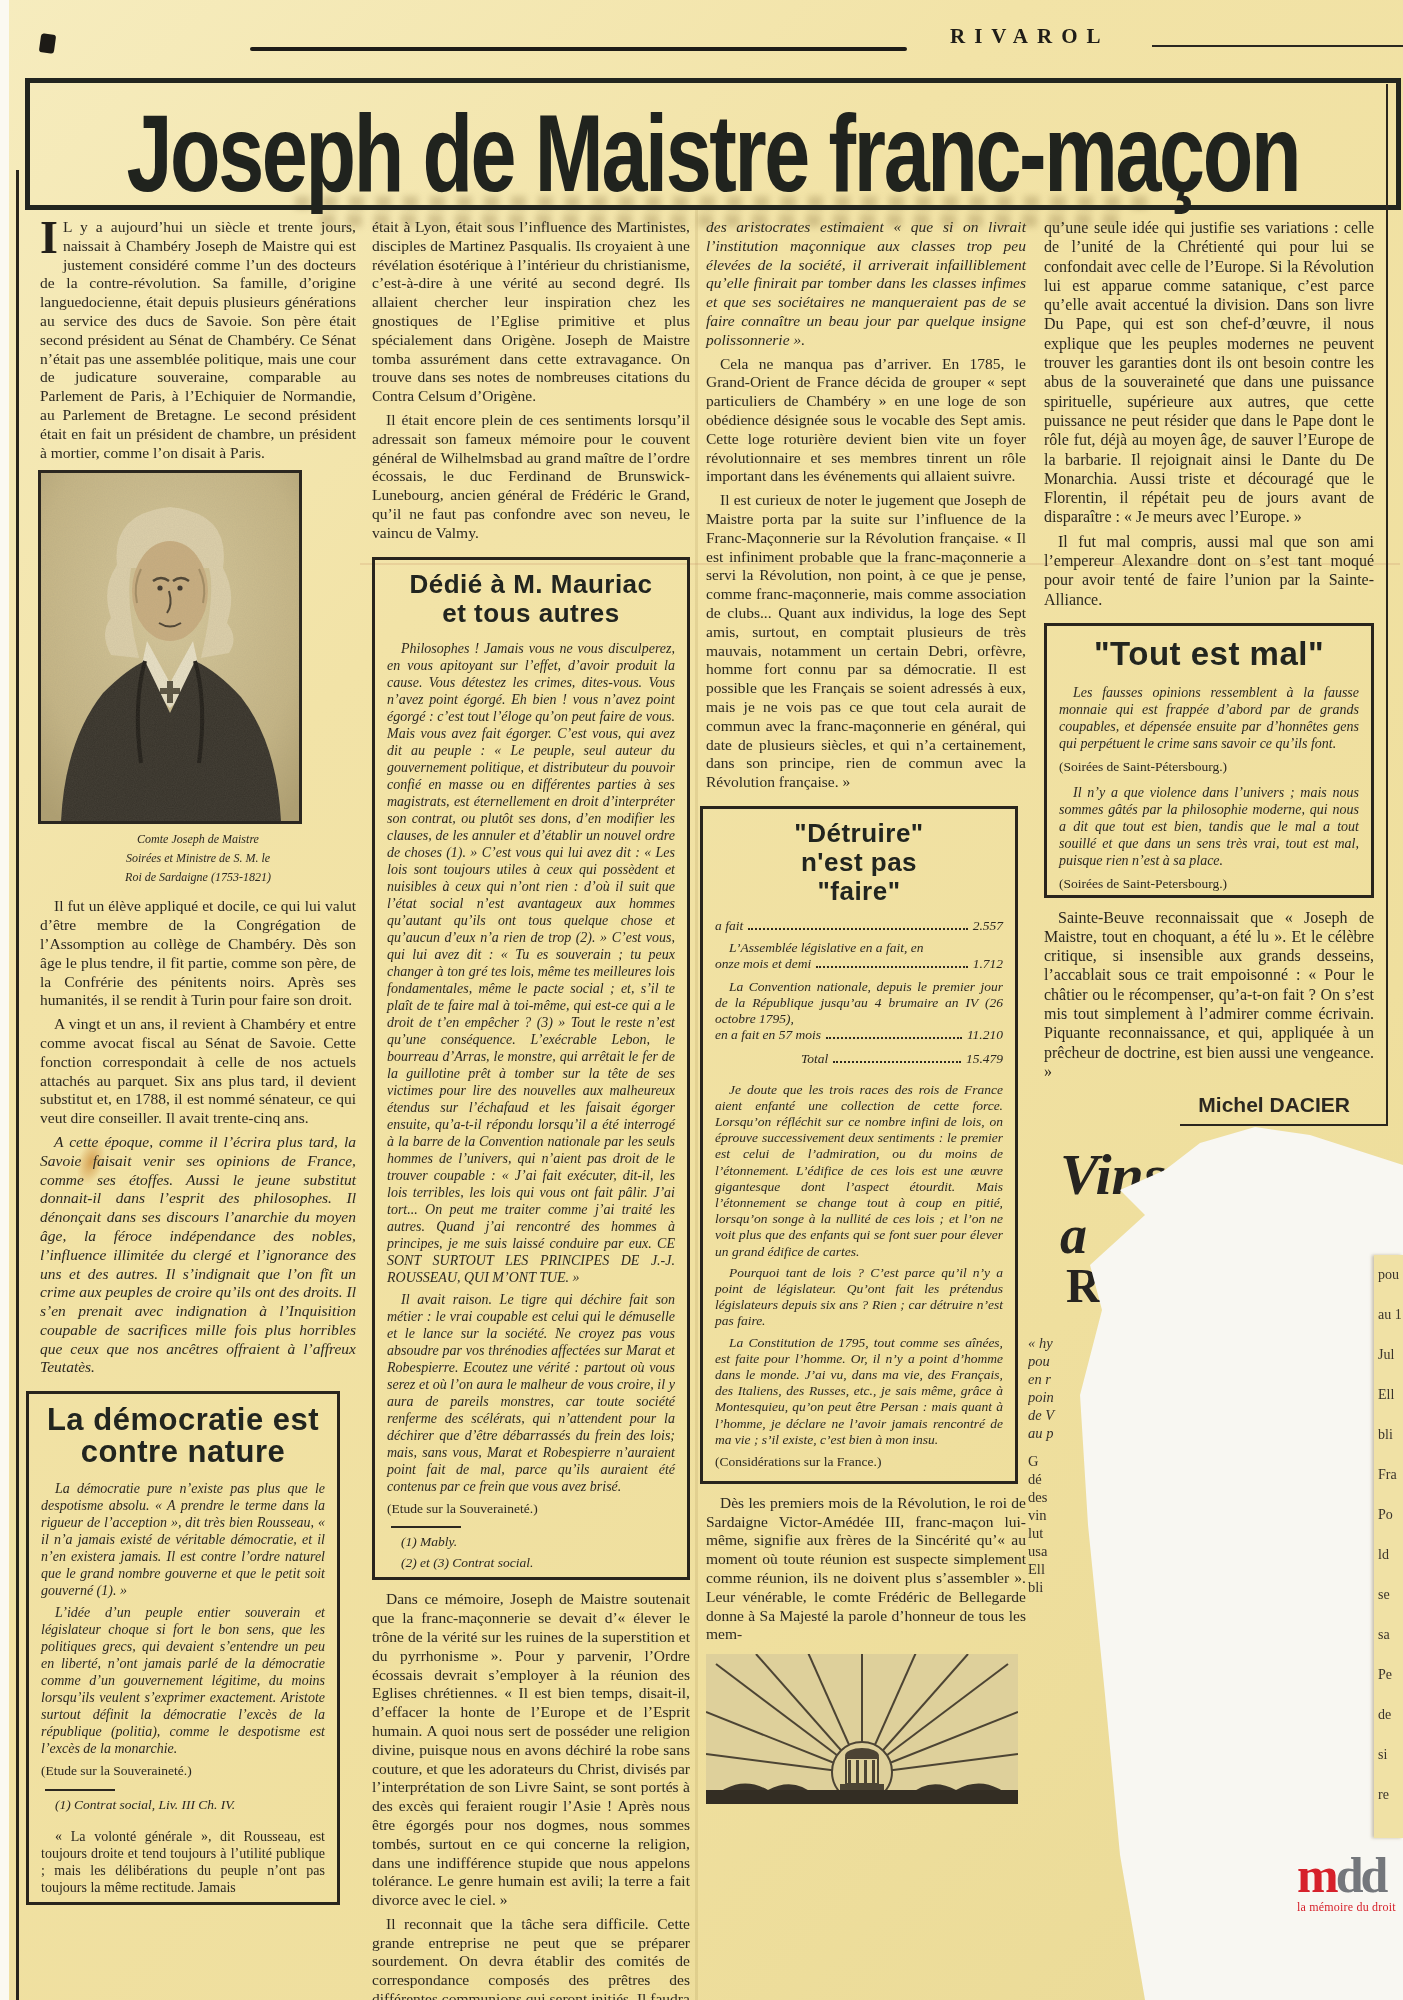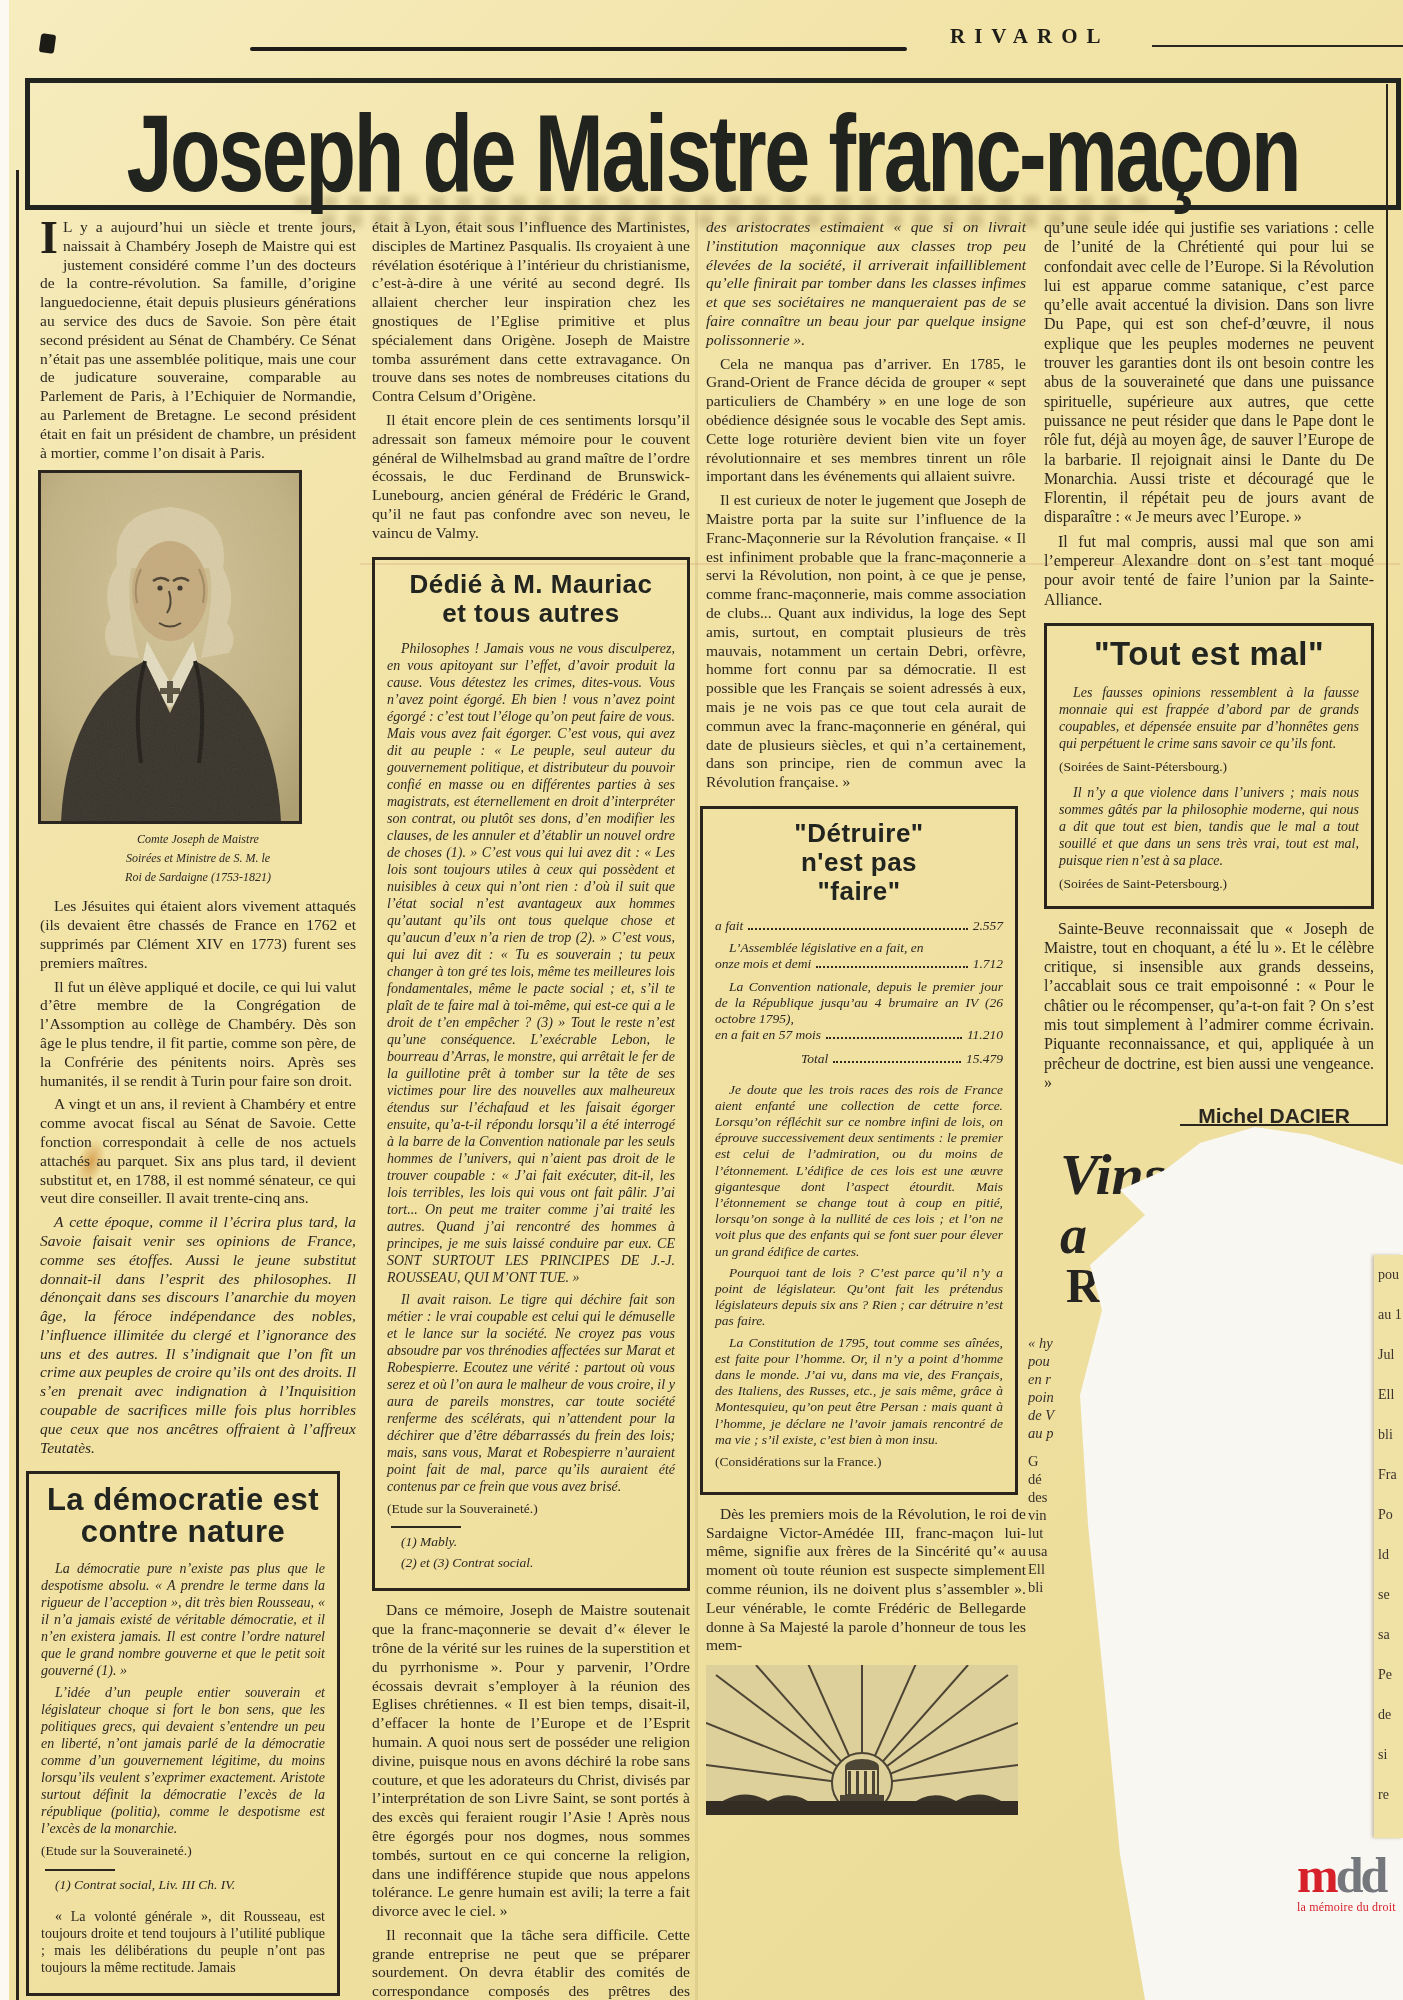--- a/index.html
+++ b/index.html
@@ -28,21 +28,21 @@
   #col3{left:706px;width:320px;}
   #col4{left:1044px;width:330px;font-size:16px;line-height:19.3px;}
   .col p{margin:0 0 5px;text-indent:14px;}
   p.noind{text-indent:0;}
   .dropcap{float:left;font-weight:700;font-size:46px;line-height:36px;padding:2px 5px 0 0;color:#23201a;}
   .it{font-style:italic;}
   
   .pframe{margin:8px 0 6px -2px;width:258px;height:348px;border:3px solid #2b2720;background:#cbbc90;}
   .pcaption{font-style:italic;text-align:center;font-size:12px;line-height:19px;margin:2px 0 10px;}
   
-  .nbox{border:3px solid #29251d;padding:10px 12px 12px;margin:14px 0 10px;}
+  .nbox{border:3px solid #29251d;padding:10px 12px 1px;margin:14px 0 10px;}
   .bh{font-family:"Liberation Sans",sans-serif;font-weight:700;text-align:center;color:#22251f;letter-spacing:.5px;}
   .bh1{font-size:31px;line-height:32px;}
   .bh2{font-size:26px;line-height:29px;}
   .bh3{font-size:33px;line-height:36px;}
   .bq{font-style:italic;font-size:14px;line-height:17px;margin:0 0 8px;text-align:justify;text-indent:12px;}
   .bq3{font-size:13.5px;line-height:16.2px;}
   .src{font-size:13.5px;text-align:left;margin:2px 0 8px;}
   .fnrule{width:70px;height:2px;background:#2c2820;margin:6px 0 6px 4px;}
   .fn{font-size:13.5px;line-height:16px;margin:0 0 3px;text-indent:0;}
   .lrow{display:flex;align-items:baseline;font-style:italic;font-size:13.5px;line-height:16.2px;margin:0 0 6px;}
@@ -131,21 +131,20 @@
       <path d="M20 348 Q24 268 62 220 Q86 196 104 188 L129 240 L154 188 Q176 198 200 224 Q236 270 240 348 Z" fill="#36322a"></path>
       <path d="M104 188 Q92 230 100 290 M154 188 Q166 230 158 290" stroke="#1f1c17" stroke-width="4" fill="none"></path>
       <rect width="258" height="348" filter="url(#grain)" opacity=".5"></rect>
     </svg>
   </div>
   <div class="pcaption">
     <div>Comte Joseph de Maistre</div>
     <div>Soirées et Ministre de S. M. le</div>
     <div>Roi de Sardaigne (1753-1821)</div>
   </div>
-  <p>Les Jésuites qui étaient alors vivement attaqués (ils devaient être chassés de France en 1762 et supprimés par Clément XIV en 1773) furent ses premiers maîtres.</p>
   <p>Il fut un élève appliqué et docile, ce qui lui valut d’être membre de la Congrégation de l’Assomption au collège de Chambéry. Dès son âge le plus tendre, il fit partie, comme son père, de la Confrérie des pénitents noirs. Après ses humanités, il se rendit à Turin pour faire son droit.</p>
   <p>A vingt et un ans, il revient à Chambéry et entre comme avocat fiscal au Sénat de Savoie. Cette fonction correspondait à celle de nos actuels attachés au parquet. Six ans plus tard, il devient substitut et, en 1788, il est nommé sénateur, ce qui veut dire conseiller. Il avait trente-cinq ans.</p>
   <p class="it">A cette époque, comme il l’écrira plus tard, la Savoie faisait venir ses opinions de France, comme ses étoffes. Aussi le jeune substitut donnait-il dans l’esprit des philosophes. Il dénonçait dans ses discours l’anarchie du moyen âge, la féroce indépendance des nobles, l’influence illimitée du clergé et l’ignorance des uns et des autres. Il s’indignait que l’on fît un crime aux peuples de croire qu’ils ont des droits. Il s’en prenait avec indignation à l’Inquisition coupable de sacrifices mille fois plus horribles que ceux que nos ancêtres offraient à l’affreux Teutatès.</p>
   <div class="nbox" style="margin-left:-14px;margin-right:16px;">
     <div class="bh bh1">La démocratie est</div>
     <div class="bh bh1">contre nature</div>
     <div style="height:12px;"></div>
     <p class="bq">La démocratie pure n’existe pas plus que le despotisme absolu. « A prendre le terme dans la rigueur de l’acception », dit très bien Rousseau, « il n’a jamais existé de véritable démocratie, et il n’en existera jamais. Il est contre l’ordre naturel que le grand nombre gouverne et que le petit soit gouverné (1). »</p>
     <p class="bq">L’idée d’un peuple entier souverain et législateur choque si fort le bon sens, que les politiques grecs, qui devaient s’entendre un peu en liberté, n’ont jamais parlé de la démocratie comme d’un gouvernement légitime, du moins lorsqu’ils veulent s’exprimer exactement. Aristote surtout définit la démocratie l’excès de la république (politia), comme le despotisme est l’excès de la monarchie.</p>
     <div class="src">(Etude sur la Souveraineté.)</div>

